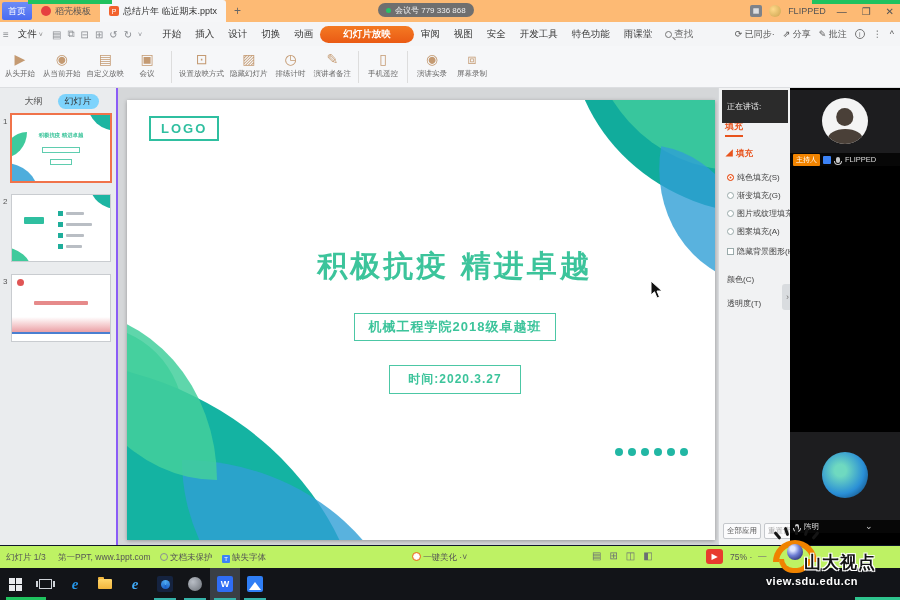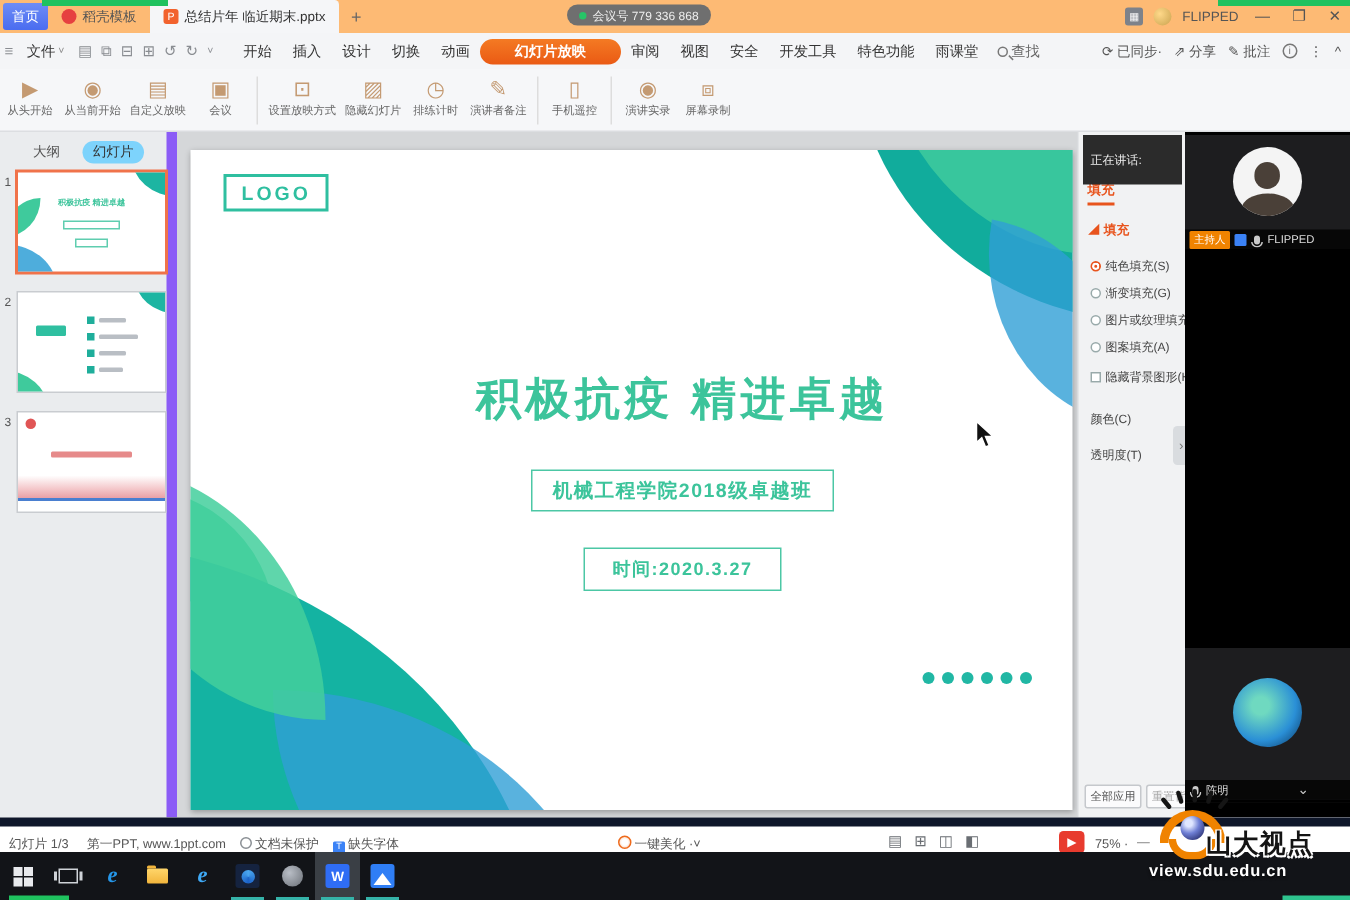--- a/index.html
+++ b/index.html
@@ -35,21 +35,21 @@
 .mb-right{margin-left:auto;display:flex;align-items:center;gap:8px;padding-right:6px;color:#555;font-size:9px}
 .icircle{width:10px;height:10px;border:1px solid #777;border-radius:50%;font-size:7px;display:flex;align-items:center;justify-content:center;color:#777}
 
 
 .ribbon{position:absolute;left:0;top:46px;right:0;height:42px;background:#f6f7f9;border-bottom:1px solid #dcdee1;display:flex;align-items:flex-start;padding-top:3px;z-index:5}
 .rbtn{min-width:40px;display:flex;flex-direction:column;align-items:center;gap:1px;font-size:7.5px;color:#666;padding:2px 3px}
 .rbtn .ric{font-size:14px;line-height:17px;color:#c49a72}
 .rsep{width:1px;height:32px;background:#ddd;margin:2px 4px 0}
 
 
-.leftpanel{position:absolute;left:0;top:88px;width:118px;bottom:55px;background:#eaecee;border-right:7px solid #8b5cf6;z-index:4}
+.leftpanel{position:absolute;left:0;top:88px;width:118px;bottom:55px;background:#eaecee;border-right:2px solid #8b5cf6;z-index:4}
 .lp-tabs{display:flex;justify-content:center;gap:8px;padding-top:6px;font-size:9px;color:#555}
 .lp-tab{padding:1px 7px}
 .lp-tab.active{background:#7dd3fc;border-radius:8px;color:#333}
 .thumb{position:absolute;left:12px;width:98px;height:66px;background:#fff;box-shadow:0 0 0 1px #c9ccd0;overflow:hidden}
 .thumb.sel{box-shadow:0 0 0 2px #f0734a}
 .tnum{position:absolute;left:3px;font-size:8px;color:#555}
 .blob{position:absolute;border-radius:0 100% 0 100%}
 .t-title{position:absolute;left:0;right:0;top:16px;text-align:center;font-size:6px;font-weight:bold;color:#3cc49b;transform:scale(.9)}
 .t-box{position:absolute;left:30px;right:30px;height:6px;border:1px solid #5fcdaf}
 .t-row{position:absolute;display:flex;align-items:center;gap:3px}
@@ -92,21 +92,21 @@
 .bluesq{width:8px;height:8px;background:#3b82f6;border-radius:1px;flex:none}
 .mic{width:4px;height:6px;background:#c9c9c9;border-radius:2px;position:relative;flex:none;margin:0 2px}
 .mic::after{content:'';position:absolute;left:-2px;bottom:-2px;width:6px;height:3px;border:1px solid #c9c9c9;border-top:none;border-radius:0 0 4px 4px}
 .chev{position:absolute;left:50%;bottom:2px;transform:translateX(20px);color:#ccc;font-size:9px}
 .av-person{background:#f4f4f4;position:relative;overflow:hidden}
 .av-person .hd{position:absolute;left:50%;top:22%;transform:translateX(-50%);width:38%;height:38%;border-radius:50%;background:#4a4038}
 .av-person .sh{position:absolute;left:50%;bottom:-12%;transform:translateX(-50%);width:75%;height:45%;border-radius:50%;background:#4a4038}
 .avtext{display:flex;align-items:center;justify-content:center;color:#fff;font-size:8px}
 
 
-.statusbar{position:absolute;left:0;right:0;top:545px;height:23px;background:#ffffff;border-top:6px solid #0f172a;font-size:8.5px;color:#555;z-index:6}
+.statusbar{position:absolute;left:0;right:0;top:545px;height:23px;background:#bef264;border-top:1px solid #0f172a;font-size:8.5px;color:#555;z-index:6}
 .sb{position:absolute;top:6px;white-space:nowrap}
 .sb-ic{display:inline-block;width:8px;height:8px;border:1px solid #8a8f94;border-radius:50%;vertical-align:-1px;margin-right:2px}
 .fm-ic{display:inline-block;width:8px;height:8px;background:#3b82f6;color:#fff;font-size:6px;text-align:center;line-height:8px;vertical-align:-1px;margin-right:2px;border-radius:1px}
 .beaut-ic{display:inline-block;width:9px;height:9px;border:1px solid #ee6a1c;border-radius:50%;vertical-align:-1px;margin-right:2px;background:radial-gradient(circle,#fff 40%,#f9c9a8)}
 .viewics{position:absolute;left:592px;top:4px;display:flex;gap:8px;color:#6a6e73;font-size:10px}
 .playbtn{position:absolute;left:706px;top:3px;width:17px;height:15px;background:#e83b2e;border-radius:3px;color:#fff;font-size:8px;display:flex;align-items:center;justify-content:center}
 .zoomlbl{position:absolute;left:730px;top:6px}
 .minus{position:absolute;left:758px;top:5px;color:#777}
 
 

